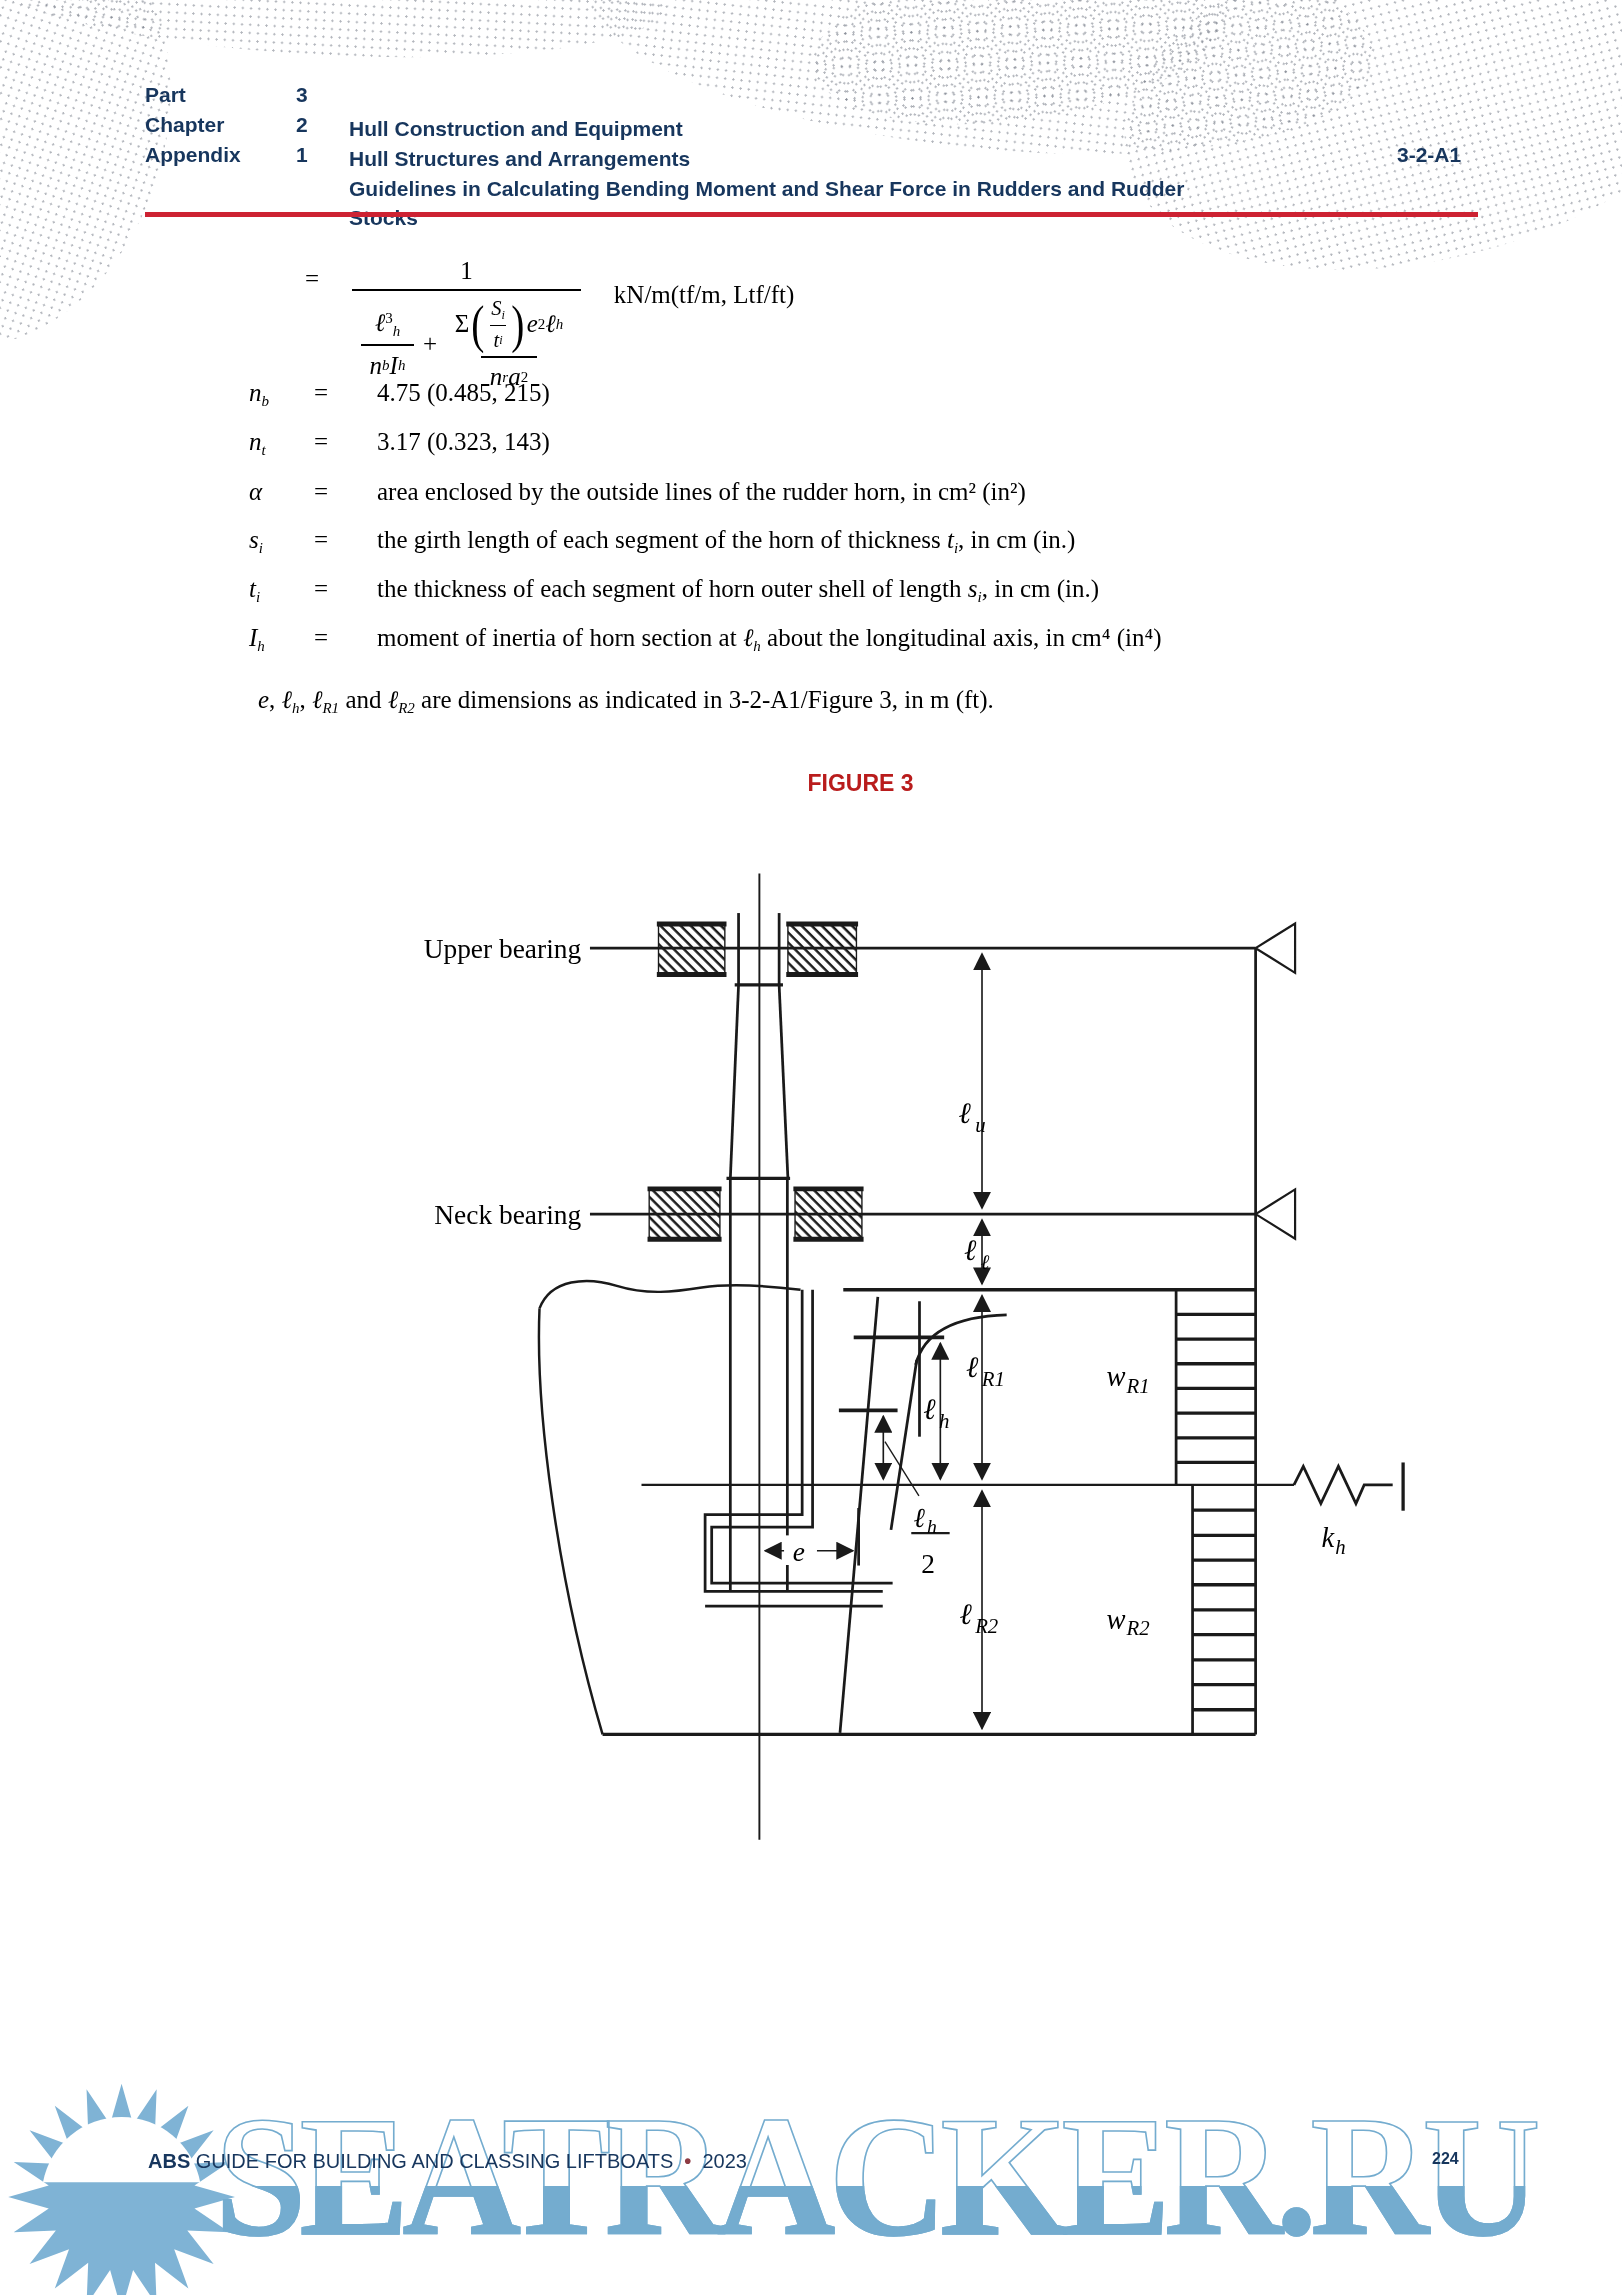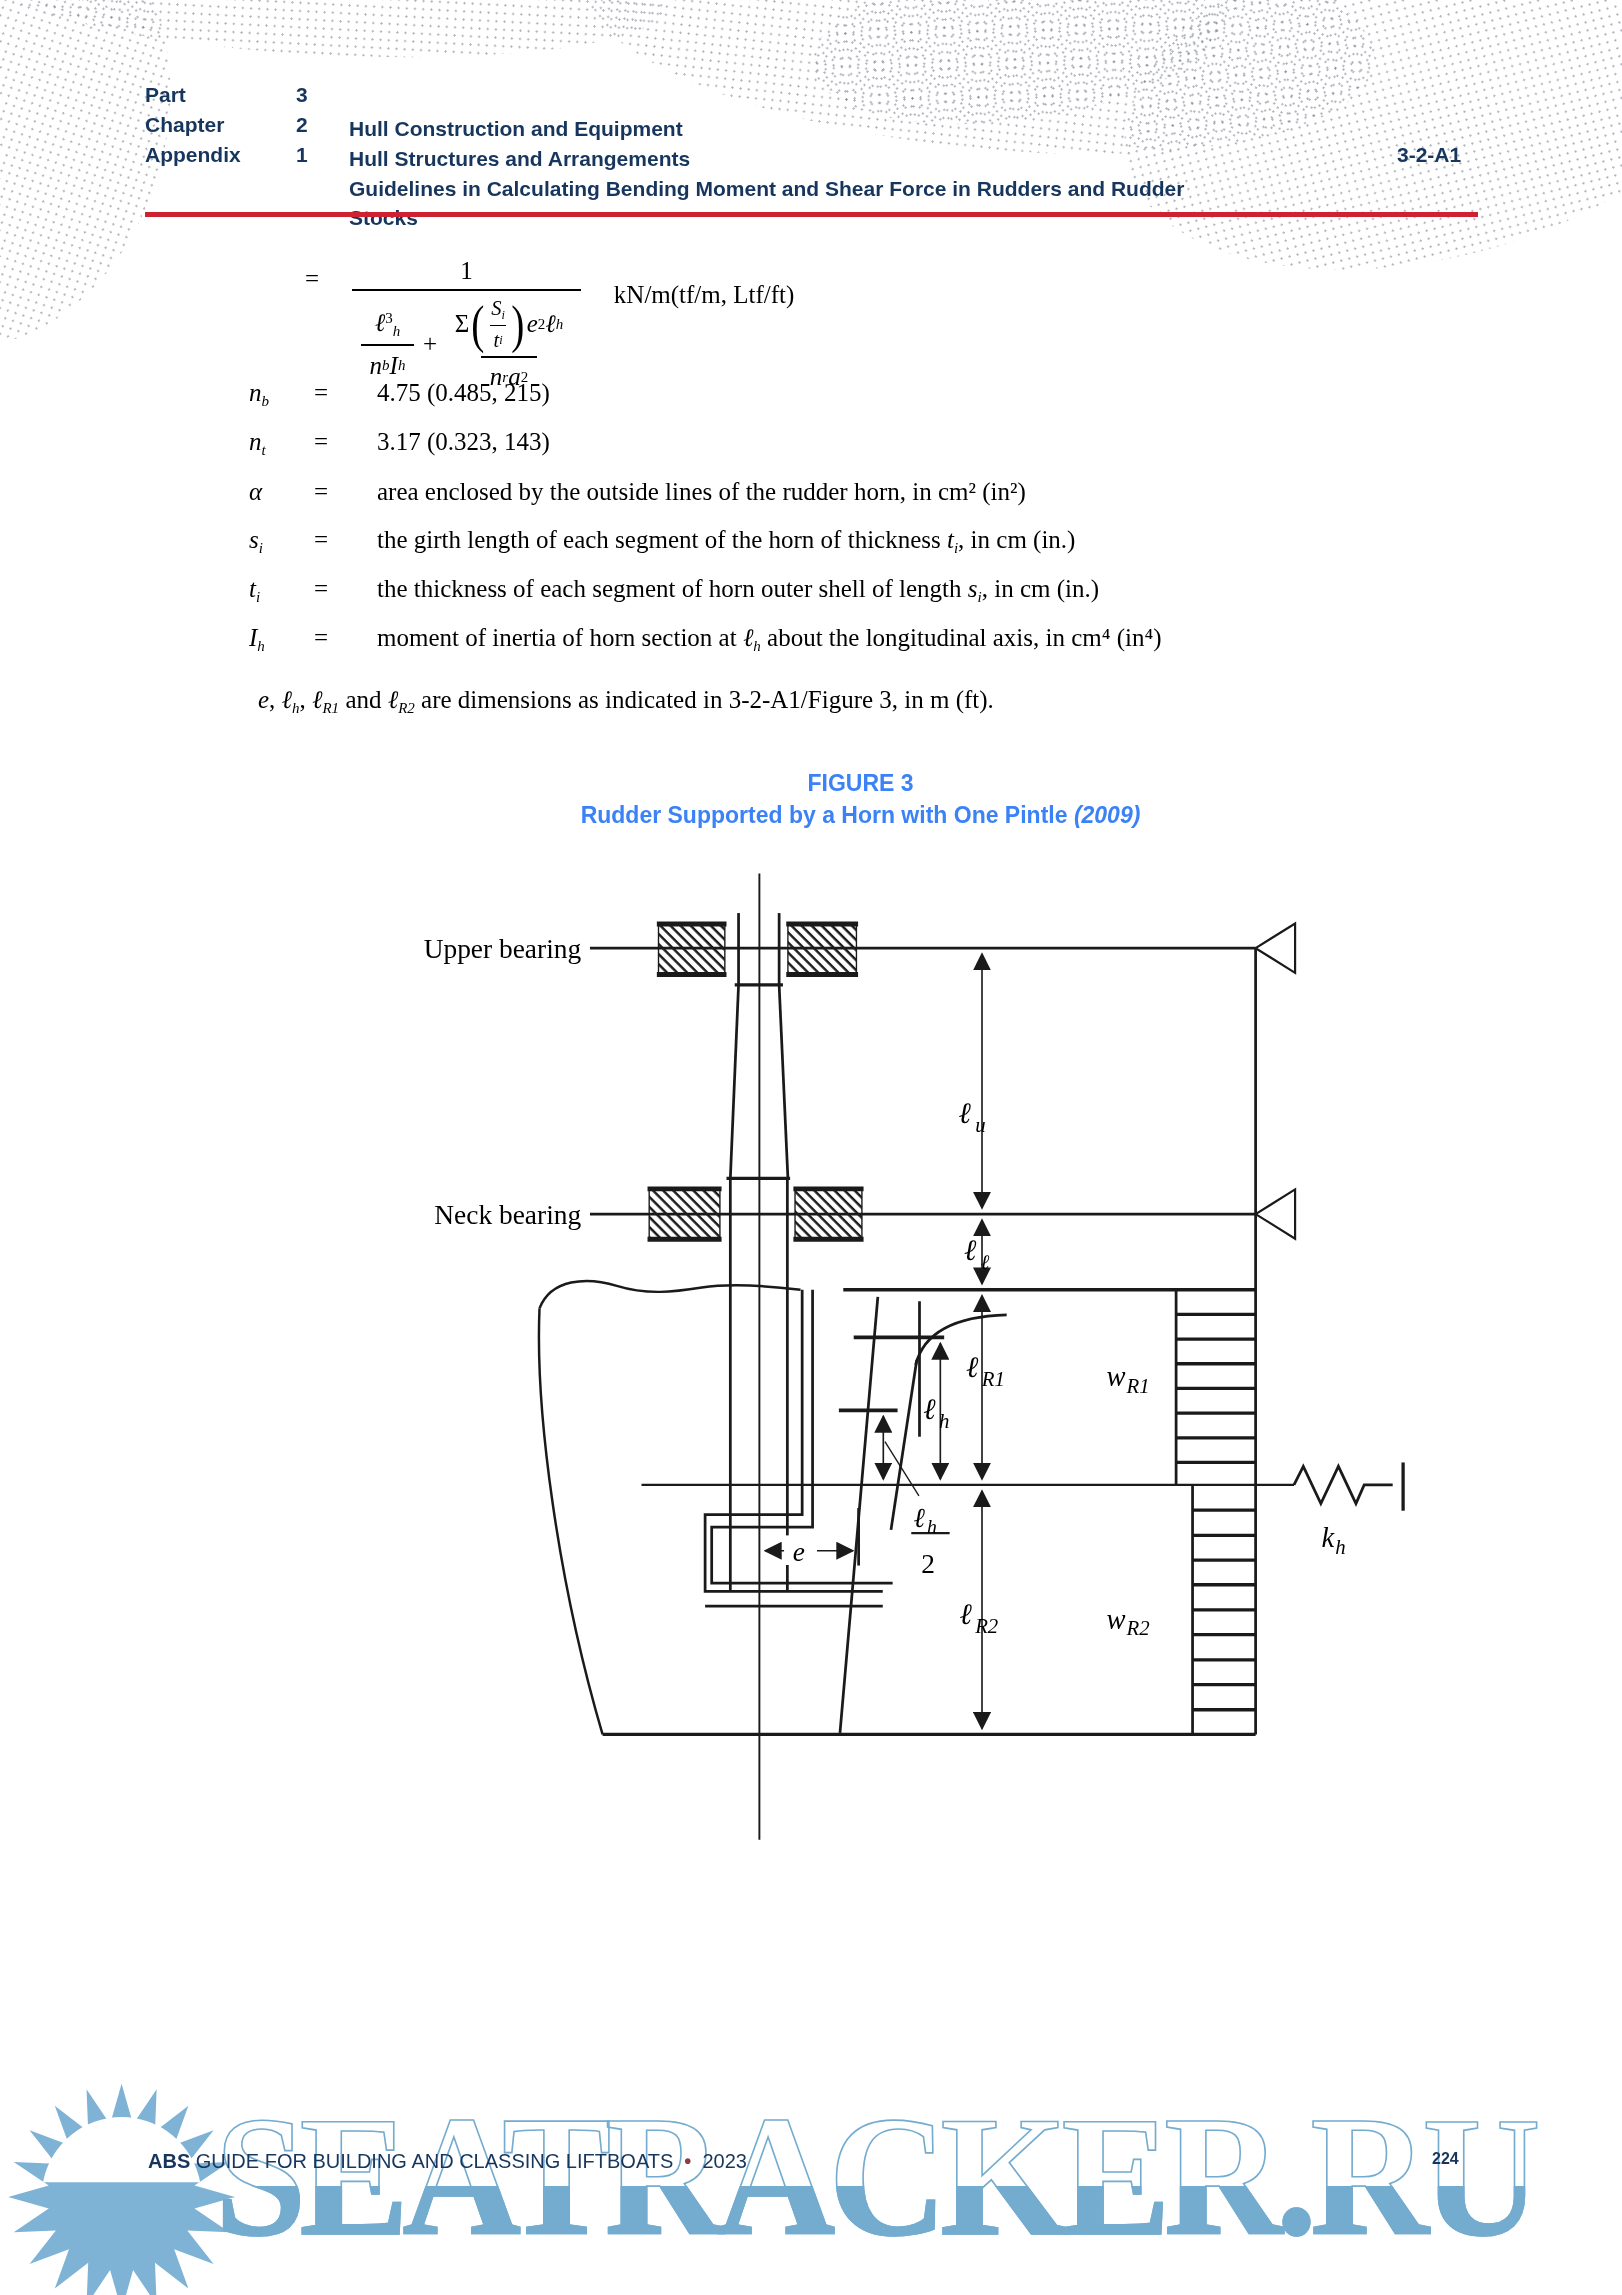--- a/index.html
+++ b/index.html
@@ -44,21 +44,21 @@
   
   .defrow{position:absolute; left:0; top:0; width:1371px; font-size:25px;}
   .defsym{position:absolute; left:249px; white-space:nowrap;}
   .defeq{position:absolute; left:314px;}
   .defdesc{position:absolute; left:377px; white-space:nowrap;}
   .seg-sub{font-size:.6em; font-style:italic; vertical-align:-0.35em;}
   .seg-it{font-style:italic;}
   .note{position:absolute; left:258px; top:686px; font-size:25px; white-space:nowrap;}
   
   .figtitle{position:absolute; left:263px; top:768px; width:1195px; text-align:center;
-    font-family:"Liberation Sans",sans-serif; font-weight:bold; font-size:23px; color:#3b82f6; line-height:1.38;}
+    font-family:"Liberation Sans",sans-serif; font-weight:bold; font-size:23px; color:#b91c1c; line-height:1.38;}
   .figtitle .yr{font-style:italic;}
   
   .diagram{position:absolute; left:318px; top:850px; width:1135px; height:1135px;}
   
   .wm{
     position:absolute; left:215px; top:2090px; width:1409px; z-index:2;
     font-family:"Liberation Serif",serif; font-weight:bold; font-size:164px; line-height:1;
     letter-spacing:-6.6px; white-space:nowrap; transform:scaleY(1.05); transform-origin:top left;
     background:linear-gradient(to bottom,#ffffff 0 91px,#74accf 91px 100%);
     -webkit-background-clip:text; background-clip:text; color:transparent;
@@ -178,21 +178,20 @@
 <div class="defrow" style="top:624px;">
   <span class="defsym"><span class="v">I</span><span class="seg-sub">h</span></span>
   <span class="defeq">=</span>
   <span class="defdesc"><span>moment of inertia of horn section at </span><span class="seg-it">ℓ</span><span class="seg-sub">h</span><span> about the longitudinal axis, in cm⁴ (in⁴)</span></span>
 </div>
 
 <div class="note"><span class="seg-it">e</span><span>, </span><span class="seg-it">ℓ</span><span class="seg-sub">h</span><span>, </span><span class="seg-it">ℓ</span><span class="seg-sub">R1</span><span> and </span><span class="seg-it">ℓ</span><span class="seg-sub">R2</span><span> are dimensions as indicated in 3-2-A1/Figure 3, in m (ft).</span></div>
 
 <div class="figtitle">
   <div>FIGURE 3</div>
-  <div><span>Rudder Supported by a Horn with One Pintle </span><span class="yr">(2009)</span></div>
 </div>
 
 <svg class="diagram" viewBox="0 0 2070 2070" xmlns="http://www.w3.org/2000/svg">
   <defs>
     <pattern id="hatch" width="13" height="13" patternUnits="userSpaceOnUse" patternTransform="rotate(-45)">
       <line x1="6" y1="0" x2="6" y2="13" stroke="#1a1a1a" stroke-width="4.5"></line>
     </pattern>
     <marker id="arr" viewBox="0 0 10 10" refX="9" refY="5" markerWidth="11" markerHeight="11" orient="auto-start-reverse">
       <path d="M0,0 L10,5 L0,10 z" fill="#1a1a1a"></path>
     </marker>

